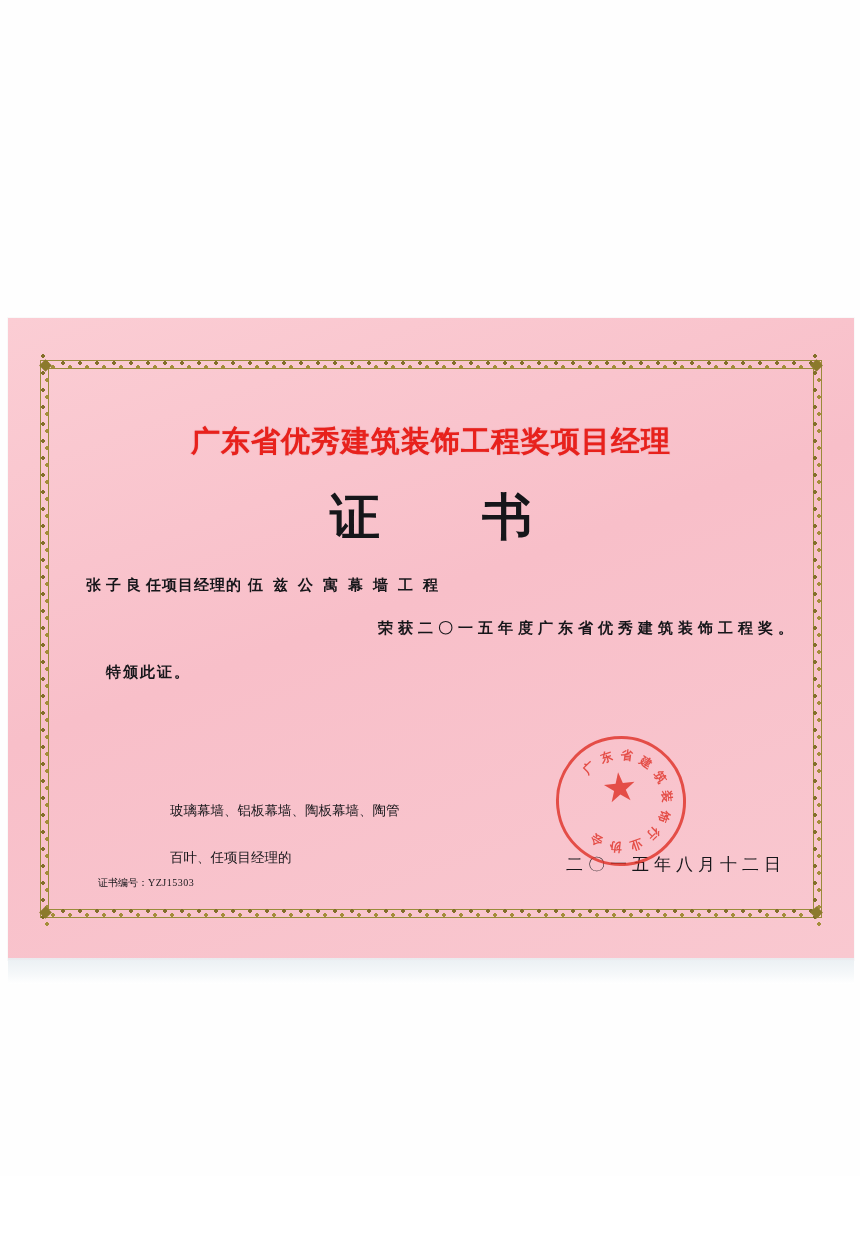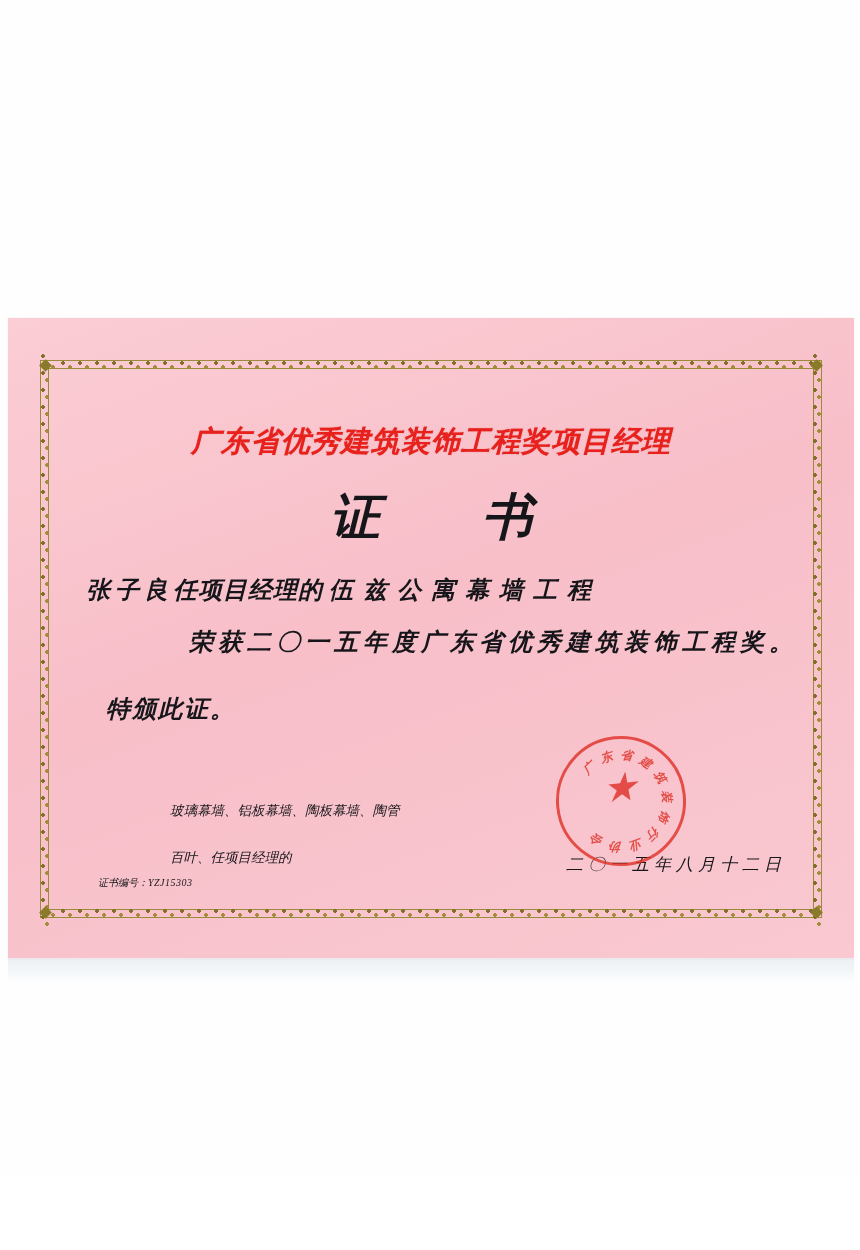--- a/index.html
+++ b/index.html
@@ -15,21 +15,20 @@
     overflow: hidden;
   }
 
   
   #page {
     position: absolute;
     left: 0; top: 0;
     width: 860px;
     height: 1176px;
     background: #fefefe;
-    font-style: italic;
   }
 
   
   #certificate {
     position: absolute;
     left: 8px;
     top: 318px;
     width: 846px;
     height: 642px;
     background: #f9c5cd;
@@ -138,21 +137,21 @@
     font-weight: bold;
     font-size: 50px;
     letter-spacing: 26px;
     text-indent: 26px;
     color: #16161a;
   }
 
   .body-line {
     font-family: "DejaVu Sans", sans-serif;
     font-weight: bold;
-    font-size: 24px;
+    font-size: 15px;
     color: #16161a;
     margin-top: 26px;
     line-height: 1.1;
     white-space: nowrap;
   }
   #line1 {
     padding-left: 22px;
     display: flex;
     align-items: baseline;
   }
@@ -167,21 +166,21 @@
     padding-left: 6px;
   }
   #line2 {
     padding-left: 18px;
     letter-spacing: 5px;
     text-align: right;
   }
   #line3 {
     padding-left: 42px;
     letter-spacing: 2px;
-    margin-top: 40px;
+    margin-top: 28px;
   }
 
   
   #footer {
     position: absolute;
     left: 0;
     right: 0;
     bottom: 4px;
   }
   #scope {

